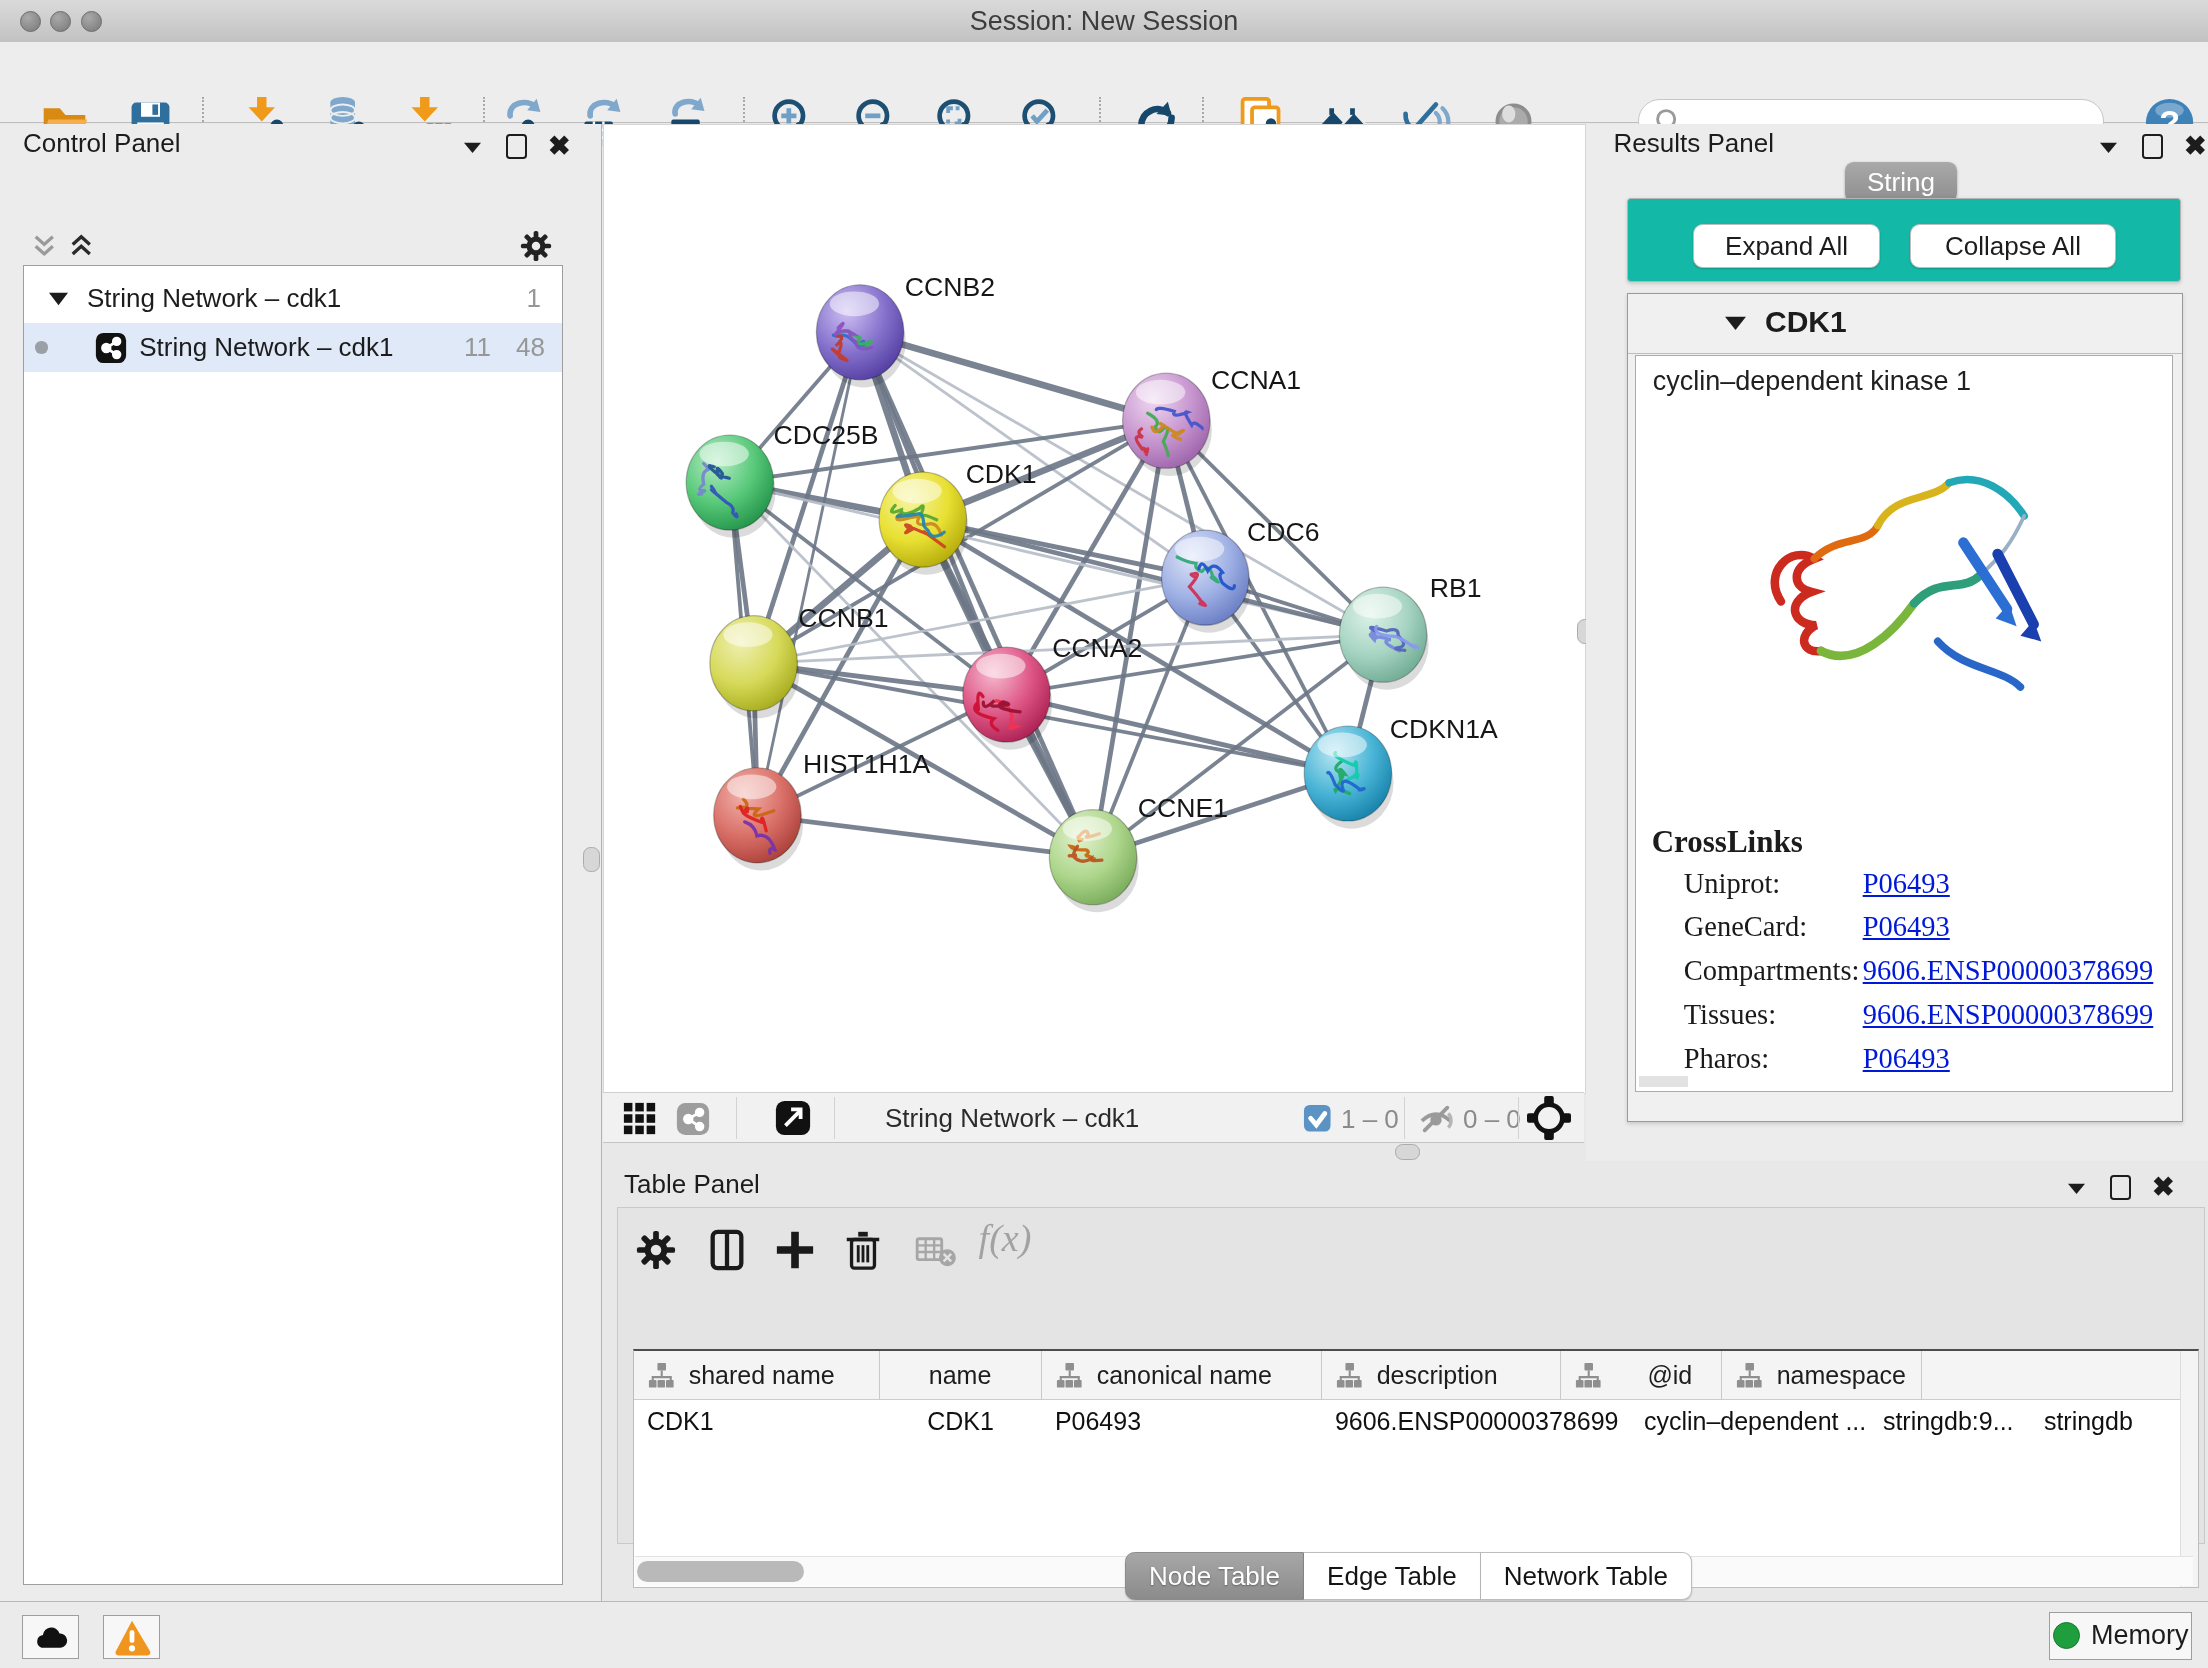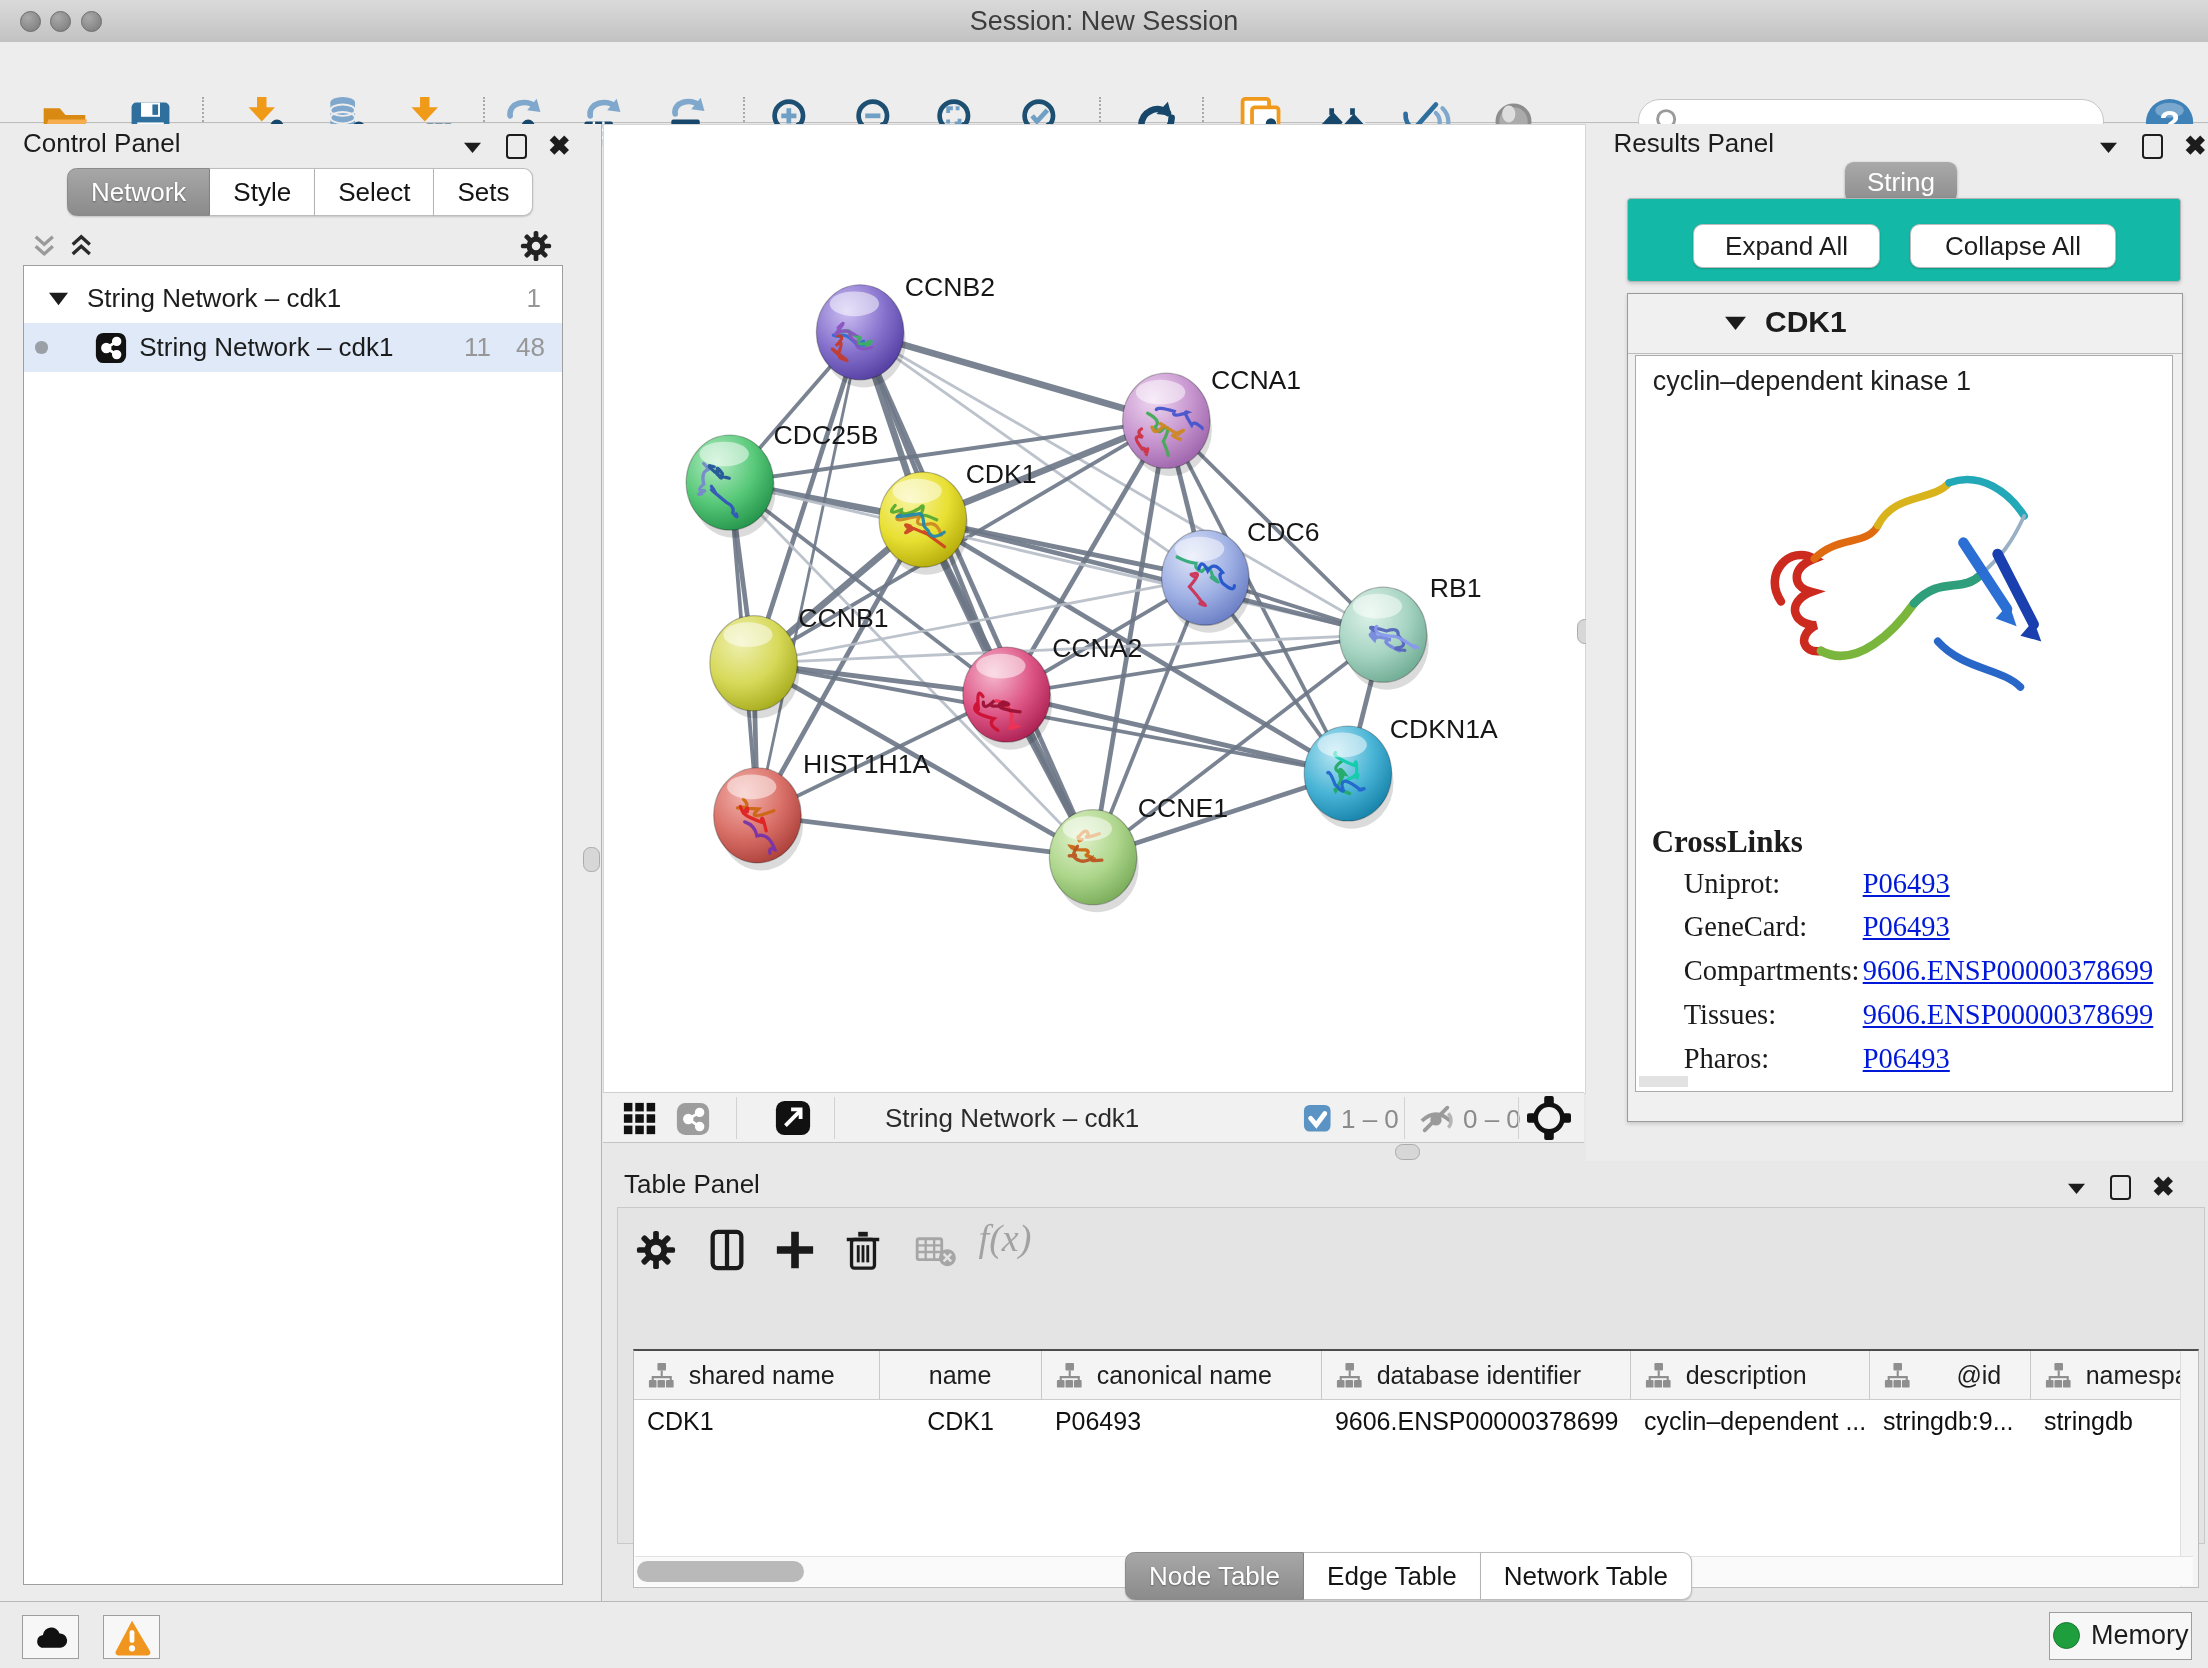--- a/index.html
+++ b/index.html
@@ -276,26 +276,20 @@
 
 <div id="control-panel" class="abs">
   <span class="panel-title abs" style="left:23px;top:3.8px">Control Panel</span>
   <span class="wctl" style="left:460px;top:9.5px">
     <svg width="25" height="17" viewBox="0 0 26 18">
         <polygon points="4,5 22,5 13,16" fill="#1c1c1c"></polygon>
       </svg>
     <span class="wsq"></span>
     <span class="wx">✖</span>
   </span>
-  <div class="seg" id="ctl-tabs" style="left:67px;top:44px">
-      <span class="sgt sel">Network</span>
-      <span class="sgt">Style</span>
-      <span class="sgt">Select</span>
-      <span class="sgt">Sets</span>
-    </div>
   <div id="net-status-row">
     <svg class="abs" style="left:30px;top:7.6px" width="28.5" height="28.5" viewBox="0 0 30 30">
         <g stroke="#9a9a9a" stroke-width="3.5" fill="none">
           <path d="M6 4 l9 8 9-8"></path>
           <path d="M6 14 l9 8 9-8"></path>
         </g>
       </svg>
     <svg class="abs" style="left:67px;top:7.6px" width="28.5" height="28.5" viewBox="0 0 30 30">
         <g stroke="#2a2a2a" stroke-width="3.5" fill="none">
           <path d="M6 12 l9 -8 9 8"></path>
@@ -804,34 +798,20 @@
                   <rect x="11" y="2" width="9" height="8" rx="1"></rect>
                   <rect x="2" y="20" width="8" height="8" rx="1"></rect>
                   <rect x="11" y="20" width="8" height="8" rx="1"></rect>
                   <rect x="20" y="20" width="8" height="8" rx="1"></rect>
                 </g>
                 <path d="M15.5 10 v4 M6 20 v-3 h19 v3 M15.5 14 v3" stroke="#8f8f8f" stroke-width="2.2" fill="none"></path>
               </svg>
             </span>
             <span>canonical name</span>
           </div>
-          <div class="th" style="width: 309px;">
-            <span style="display: inline-flex;">
-              <svg width="28.5" height="28.5" viewBox="0 0 30 30">
-                <g fill="#8f8f8f">
-                  <rect x="11" y="2" width="9" height="8" rx="1"></rect>
-                  <rect x="2" y="20" width="8" height="8" rx="1"></rect>
-                  <rect x="11" y="20" width="8" height="8" rx="1"></rect>
-                  <rect x="20" y="20" width="8" height="8" rx="1"></rect>
-                </g>
-                <path d="M15.5 10 v4 M6 20 v-3 h19 v3 M15.5 14 v3" stroke="#8f8f8f" stroke-width="2.2" fill="none"></path>
-              </svg>
-            </span>
-            <span>database identifier</span>
-          </div>
           <div class="th" style="width: 239px;">
             <span style="display: inline-flex;">
               <svg width="28.5" height="28.5" viewBox="0 0 30 30">
                 <g fill="#8f8f8f">
                   <rect x="11" y="2" width="9" height="8" rx="1"></rect>
                   <rect x="2" y="20" width="8" height="8" rx="1"></rect>
                   <rect x="11" y="20" width="8" height="8" rx="1"></rect>
                   <rect x="20" y="20" width="8" height="8" rx="1"></rect>
                 </g>
                 <path d="M15.5 10 v4 M6 20 v-3 h19 v3 M15.5 14 v3" stroke="#8f8f8f" stroke-width="2.2" fill="none"></path>

